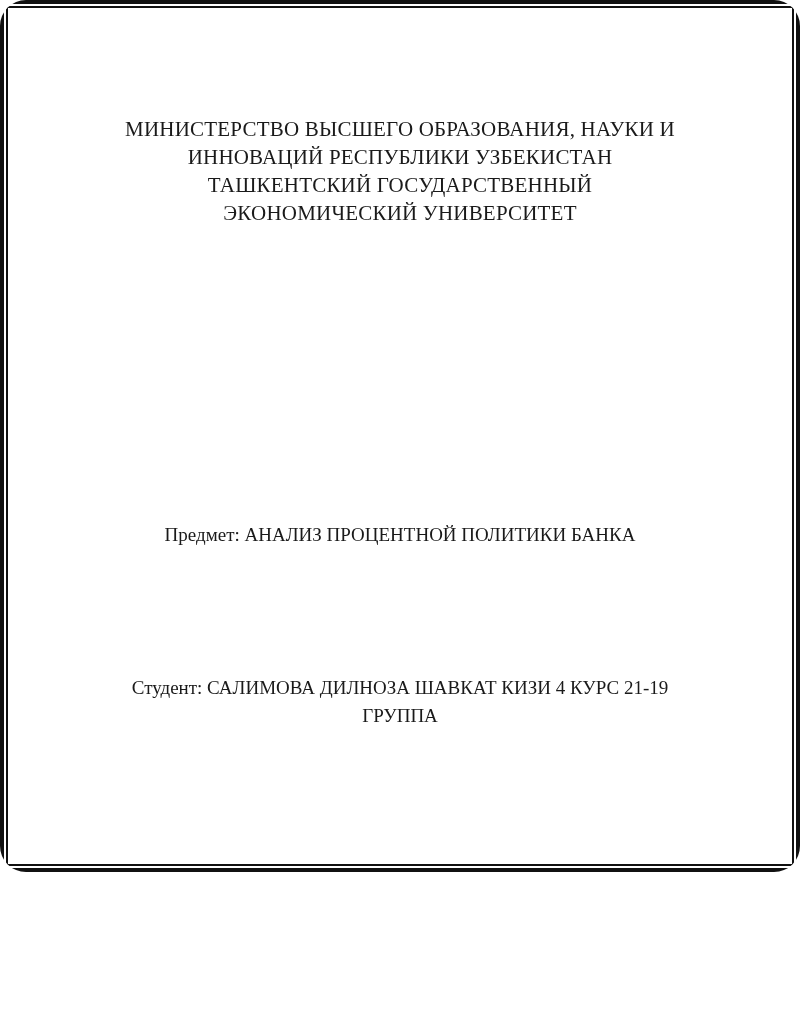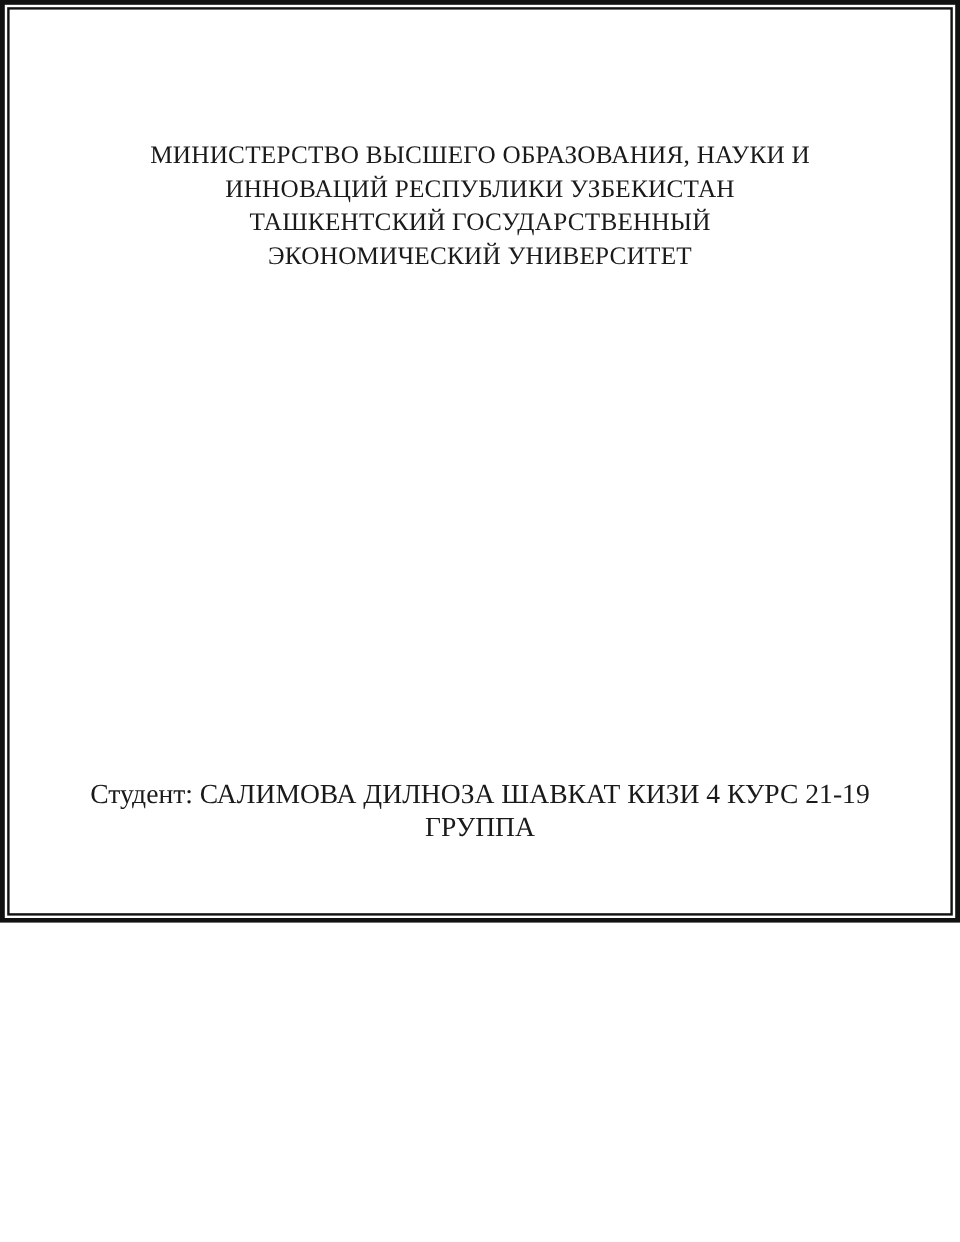--- a/index.html
+++ b/index.html
@@ -6,23 +6,24 @@
   html, body {
     width: 800px;
     height: 1035px;
     background: var(--background, #ffffff);
     font-family: "Liberation Serif", "DejaVu Serif", serif;
     color: var(--text, #1a1a1a);
   }
   .page {
     position: relative;
     width: 800px;
-    height: 769px;
+    height: 872px;
     background: var(--background, #ffffff);
     overflow: hidden;
+    border-radius: 26px;
   }
   .outer-border {
     position: absolute;
     inset: 0;
     border: 4px solid var(--border, #111111);
     pointer-events: none;
   }
   .inner-frame {
     position: absolute;
     inset: 6px;
@@ -48,22 +49,22 @@
     line-height: 74px;
     font-weight: bold;
     letter-spacing: 0.5px;
   }
   .subject-line {
     top: 521px;
     font-size: 19px;
     line-height: 28px;
   }
   .student-block {
-    top: 648px;
-    font-size: 23px;
+    top: 674px;
+    font-size: 19px;
     line-height: 28px;
   }
   .signature-label {
     top: 883px;
     font-size: 13px;
     line-height: 15px;
     font-weight: normal;
   }
 </style>
 </head>
@@ -72,18 +73,19 @@
 <div class="page">
   <div class="outer-border"></div>
   <div class="inner-frame"></div>
 
   <div class="block institution-header">МИНИСТЕРСТВО ВЫСШЕГО ОБРАЗОВАНИЯ, НАУКИ И
 ИННОВАЦИЙ РЕСПУБЛИКИ УЗБЕКИСТАН
 ТАШКЕНТСКИЙ ГОСУДАРСТВЕННЫЙ
 ЭКОНОМИЧЕСКИЙ УНИВЕРСИТЕТ</div>
 
 
+  <div class="block subject-line">Предмет: АНАЛИЗ ПРОЦЕНТНОЙ ПОЛИТИКИ БАНКА</div>
 
   <div class="block student-block">Студент: САЛИМОВА ДИЛНОЗА ШАВКАТ КИЗИ 4 КУРС 21-19
 ГРУППА</div>
 
   <div class="block signature-label">Студент</div>
 </div>
 
 </body></html>

